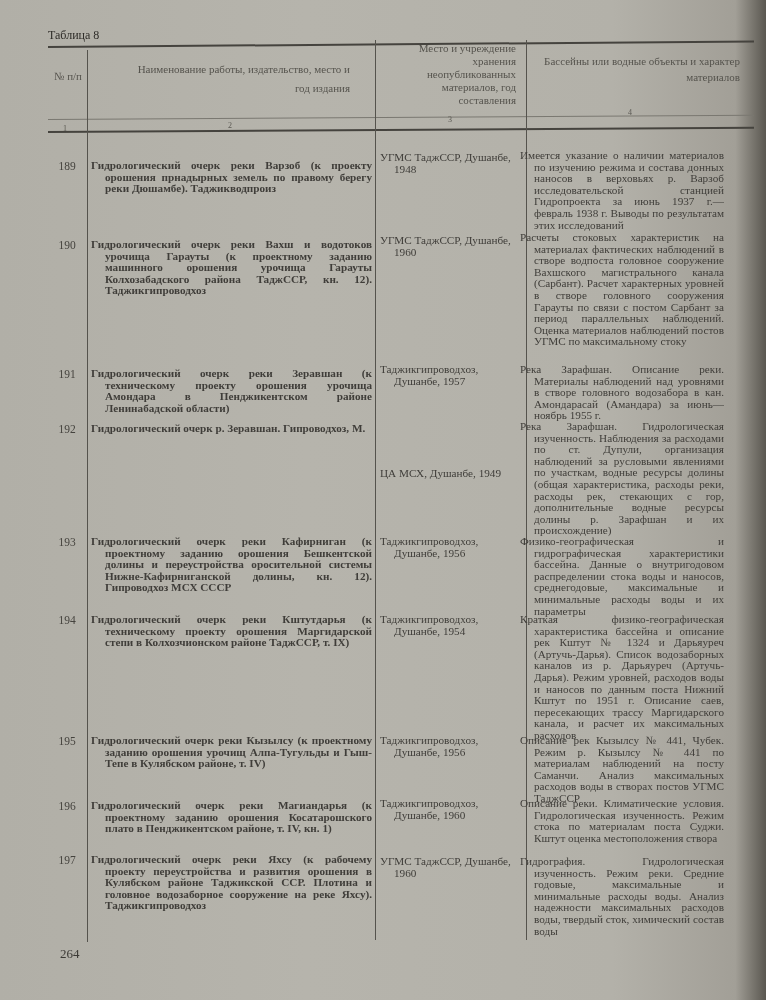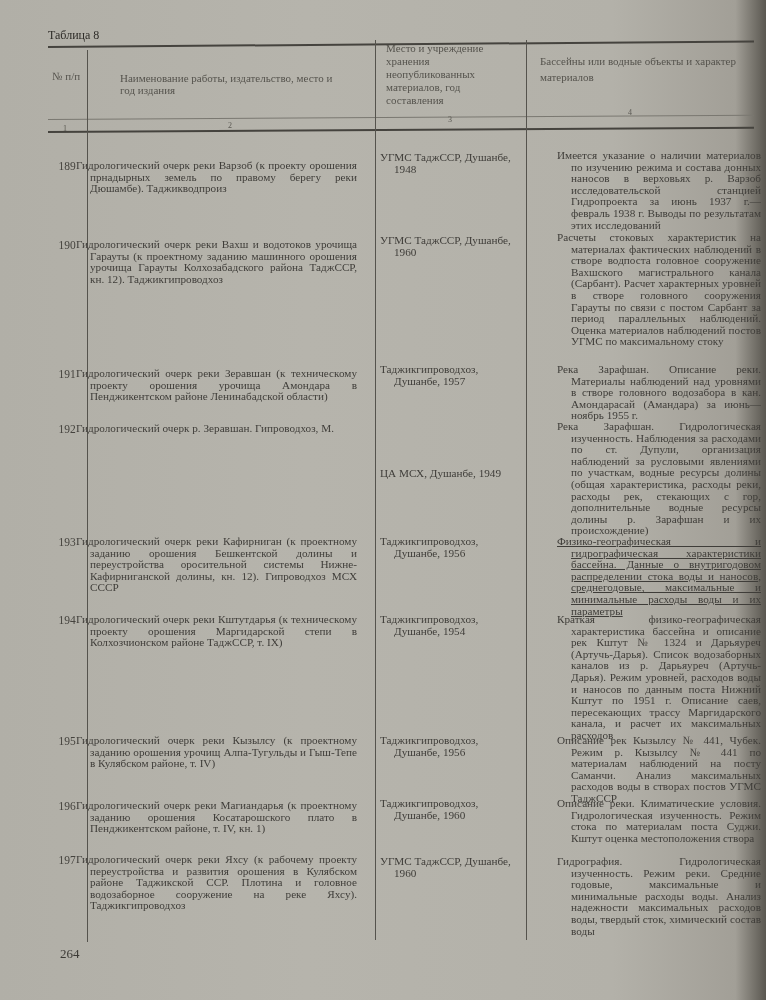--- a/index.html
+++ b/index.html
@@ -14,53 +14,53 @@
     position: absolute; left: 0; top: 0; width: 766px; height: 1000px;
     background: linear-gradient(90deg, #b1afa7 0%, #b6b4ac 40%, #b3b1a9 80%, #a29f97 96%, #5a5750 100%);
   }
   .table-caption {
     position: absolute; left: 48px; top: 28px;
     font-size: 12px; color: #2e2c28;
   }
   .rule { position: absolute; background: #45433e; }
   .vline { position: absolute; width: 1px; background: #55534d; }
   .hdr {
-    position: absolute; font-size: 11px; color: #55534d; text-align: left; line-height: 13px;
+    position: absolute; font-size: 11px; color: #55534d; text-align: right; line-height: 13px;
   }
   .colnum { position: absolute; font-size: 8px; color: #5a5852; text-align: center; }
   .row { position: absolute; left: 0; width: 766px; }
   .num {
     position: absolute; left: 52px; width: 30px; font-size: 11.5px; color: #45433e; text-align: center;
   }
   .cell {
     position: absolute; font-size: 11.2px; line-height: 11.6px; color: #3f3d39;
     text-align: justify; text-indent: -14px; padding-left: 14px; box-sizing: border-box;
   }
-  .c2 { left: 76px; width: 281px; }
+  .c2 { left: 91px; width: 281px; font-weight: bold; }
   .c3 { left: 380px; width: 140px; text-align: left; }
-  .c4 { left: 557px; width: 204px; }
+  .c4 { left: 520px; width: 204px; }
   .page-number { position: absolute; left: 60px; top: 946px; font-size: 13px; color: #3b3935; }
 </style>
 </head>
 <body>
 
 <div class="page">
 
   <div class="table-caption">Таблица 8</div>
 
   <div class="rule" style="left:48px; top:46px; width:706px; height:2px; transform:rotate(-0.45deg); transform-origin:left;"></div>
   <div class="rule" style="left:48px; top:131px; width:706px; height:2px; transform:rotate(-0.35deg); transform-origin:left;"></div>
   <div class="rule" style="left:48px; top:119px; width:706px; height:1px; background:#7a7871; transform:rotate(-0.35deg); transform-origin:left;"></div>
 
   <div class="vline" style="left:87px; top:50px; height:892px;"></div>
   <div class="vline" style="left:375px; top:40px; height:900px;"></div>
   <div class="vline" style="left:526px; top:40px; height:900px;"></div>
 
   <div class="hdr" style="left:52px; top:70px; width:30px;">№ п/п</div>
-  <div class="hdr" style="left:120px; top:72px; width:230px; line-height:12px;">Наименование работы, издательство, место и год издания</div>
+  <div class="hdr" style="left:120px; top:60px; width:230px; line-height:19px;">Наименование работы, издательство, место и год издания</div>
   <div class="hdr" style="left:386px; top:42px; width:130px;">Место и учреждение хранения неопубликованных материалов, год составления</div>
   <div class="hdr" style="left:540px; top:53px; width:200px; line-height:16px;">Бассейны или водные объекты и характер материалов</div>
 
   <div class="colnum" style="left:55px; top:124px; width:20px;">1</div>
   <div class="colnum" style="left:220px; top:121px; width:20px;">2</div>
   <div class="colnum" style="left:440px; top:115px; width:20px;">3</div>
   <div class="colnum" style="left:620px; top:108px; width:20px;">4</div>
 
   <div class="row" style="top:160px;">
     <div class="num">189</div>
@@ -87,21 +87,21 @@
     <div class="num">192</div>
     <div class="cell c2">Гидрологический очерк р. Зеравшан. Гипроводхоз, М.</div>
     <div class="cell c3" style="top:-2px;margin-top:47px;">ЦА МСХ, Душанбе, 1949</div>
     <div class="cell c4" style="top:-2px;">Река Зарафшан. Гидрологическая изученность. Наблюдения за расходами по ст. Дупули, организация наблюдений за русловыми явлениями по участкам, водные ресурсы долины (общая характеристика, расходы реки, расходы рек, стекающих с гор, дополнительные водные ресурсы долины р. Зарафшан и их происхождение)</div>
   </div>
 
   <div class="row" style="top:536px;">
     <div class="num">193</div>
     <div class="cell c2">Гидрологический очерк реки Кафирниган (к проектному заданию орошения Бешкентской долины и переустройства оросительной системы Нижне-Кафирниганской долины, кн. 12). Гипроводхоз МСХ СССР</div>
     <div class="cell c3" style="top:0px;">Таджикгипроводхоз, Душанбе, 1956</div>
-    <div class="cell c4" style="top:0px;text-decoration:underline;">Физико-географическая и гидрографическая характеристики бассейна. Данные о внутригодовом распределении стока воды и наносов, среднегодовые, максимальные и минимальные расходы воды и их параметры</div>
+    <div class="cell c4" style="top:0px;">Физико-географическая и гидрографическая характеристики бассейна. Данные о внутригодовом распределении стока воды и наносов, среднегодовые, максимальные и минимальные расходы воды и их параметры</div>
   </div>
 
   <div class="row" style="top:614px;">
     <div class="num">194</div>
     <div class="cell c2">Гидрологический очерк реки Кштутдарья (к техническому проекту орошения Маргидарской степи в Колхозчионском районе ТаджССР, т. IX)</div>
     <div class="cell c3" style="top:0px;">Таджикгипроводхоз, Душанбе, 1954</div>
     <div class="cell c4" style="top:0px;">Краткая физико-географическая характеристика бассейна и описание рек Кштут № 1324 и Дарьяуреч (Артучь-Дарья). Список водозаборных каналов из р. Дарьяуреч (Артучь-Дарья). Режим уровней, расходов воды и наносов по данным поста Нижний Кштут по 1951 г. Описание саев, пересекающих трассу Маргидарского канала, и расчет их максимальных расходов</div>
   </div>
 
   <div class="row" style="top:735px;">

